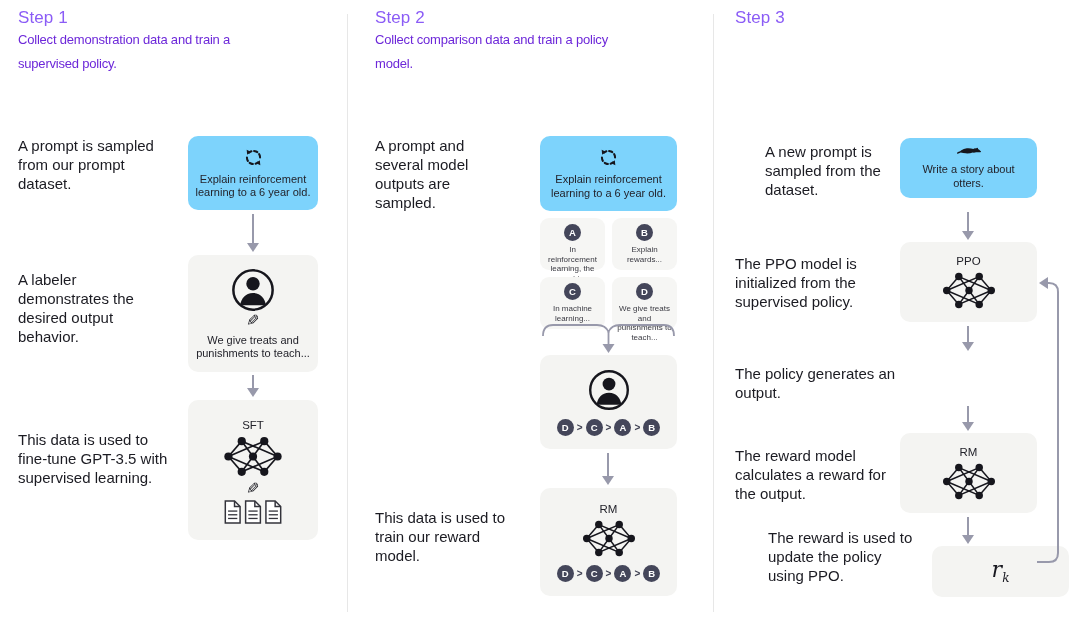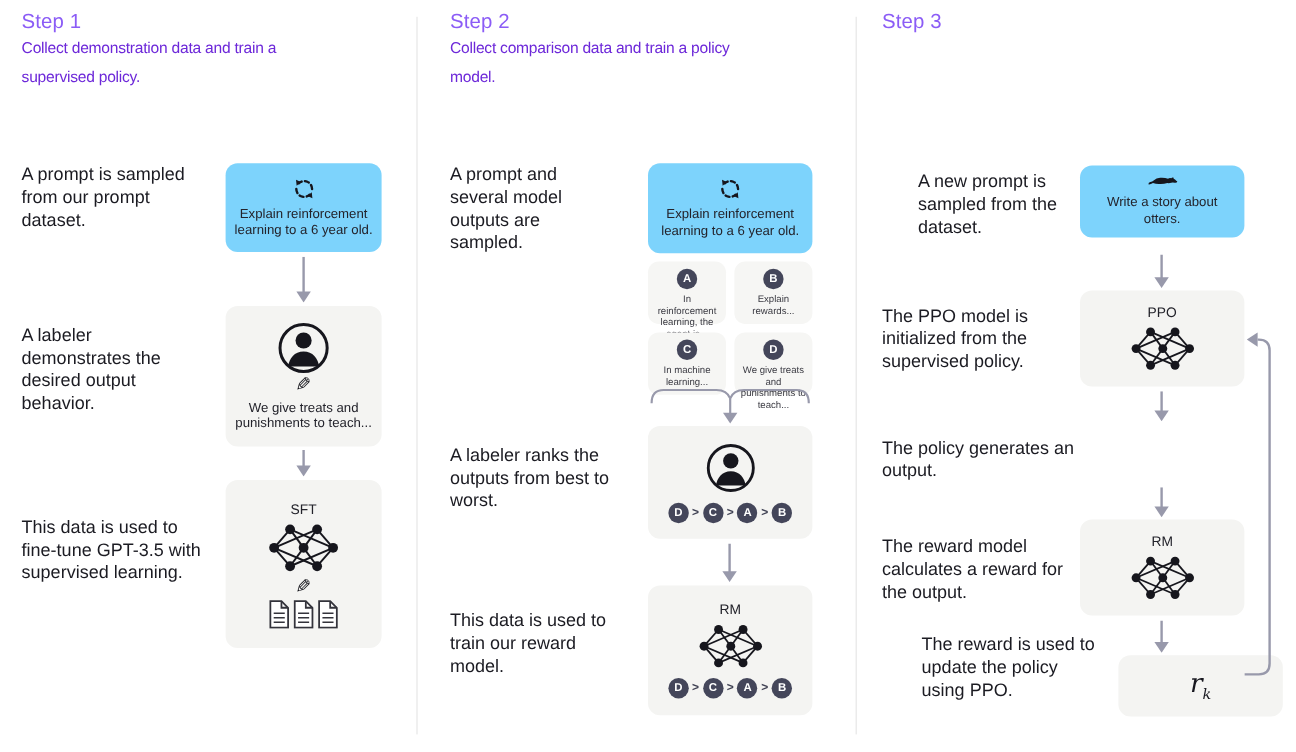--- a/index.html
+++ b/index.html
@@ -128,21 +128,20 @@
           <line x1="48" y1="16" x2="58" y2="16"></line>
           <line x1="48" y1="20" x2="58" y2="20"></line>
       </g>
     </svg>
   </div>
 
   <div class="step-label" style="left:375px;top:8px">Step 2</div>
   <h2 class="col-title" style="left:375px;top:28px;width:262px">Collect comparison data and train a policy model.</h2>
 
   <p class="caption" style="left:375px;top:136px;width:122px">A prompt and several model outputs are sampled.</p>
-  <p class="caption" style="left:375px;top:370px;width:148px">A labeler ranks the outputs from best to worst.</p>
   <p class="caption" style="left:375px;top:508px;width:135px">This data is used to train our reward model.</p>
 
   <div class="fbox green" style="left:540px;top:136px;width:137px;height:75px;padding:8px 6px">
     <svg viewBox="0 0 24 24" width="21" height="21">
       <g fill="none" stroke="#16161d" stroke-width="2.3" stroke-linecap="round">
         <path d="M19.5 12 A7.5 7.5 0 0 0 6.8 6.6" stroke-dasharray="4 3"></path>
         <path d="M4.5 12 A7.5 7.5 0 0 0 17.2 17.4" stroke-dasharray="4 3"></path>
       </g>
       <polygon points="4.2,3.2 8.8,5.4 4.8,8.8" fill="#16161d"></polygon>
       <polygon points="19.8,20.8 15.2,18.6 19.2,15.2" fill="#16161d"></polygon>

